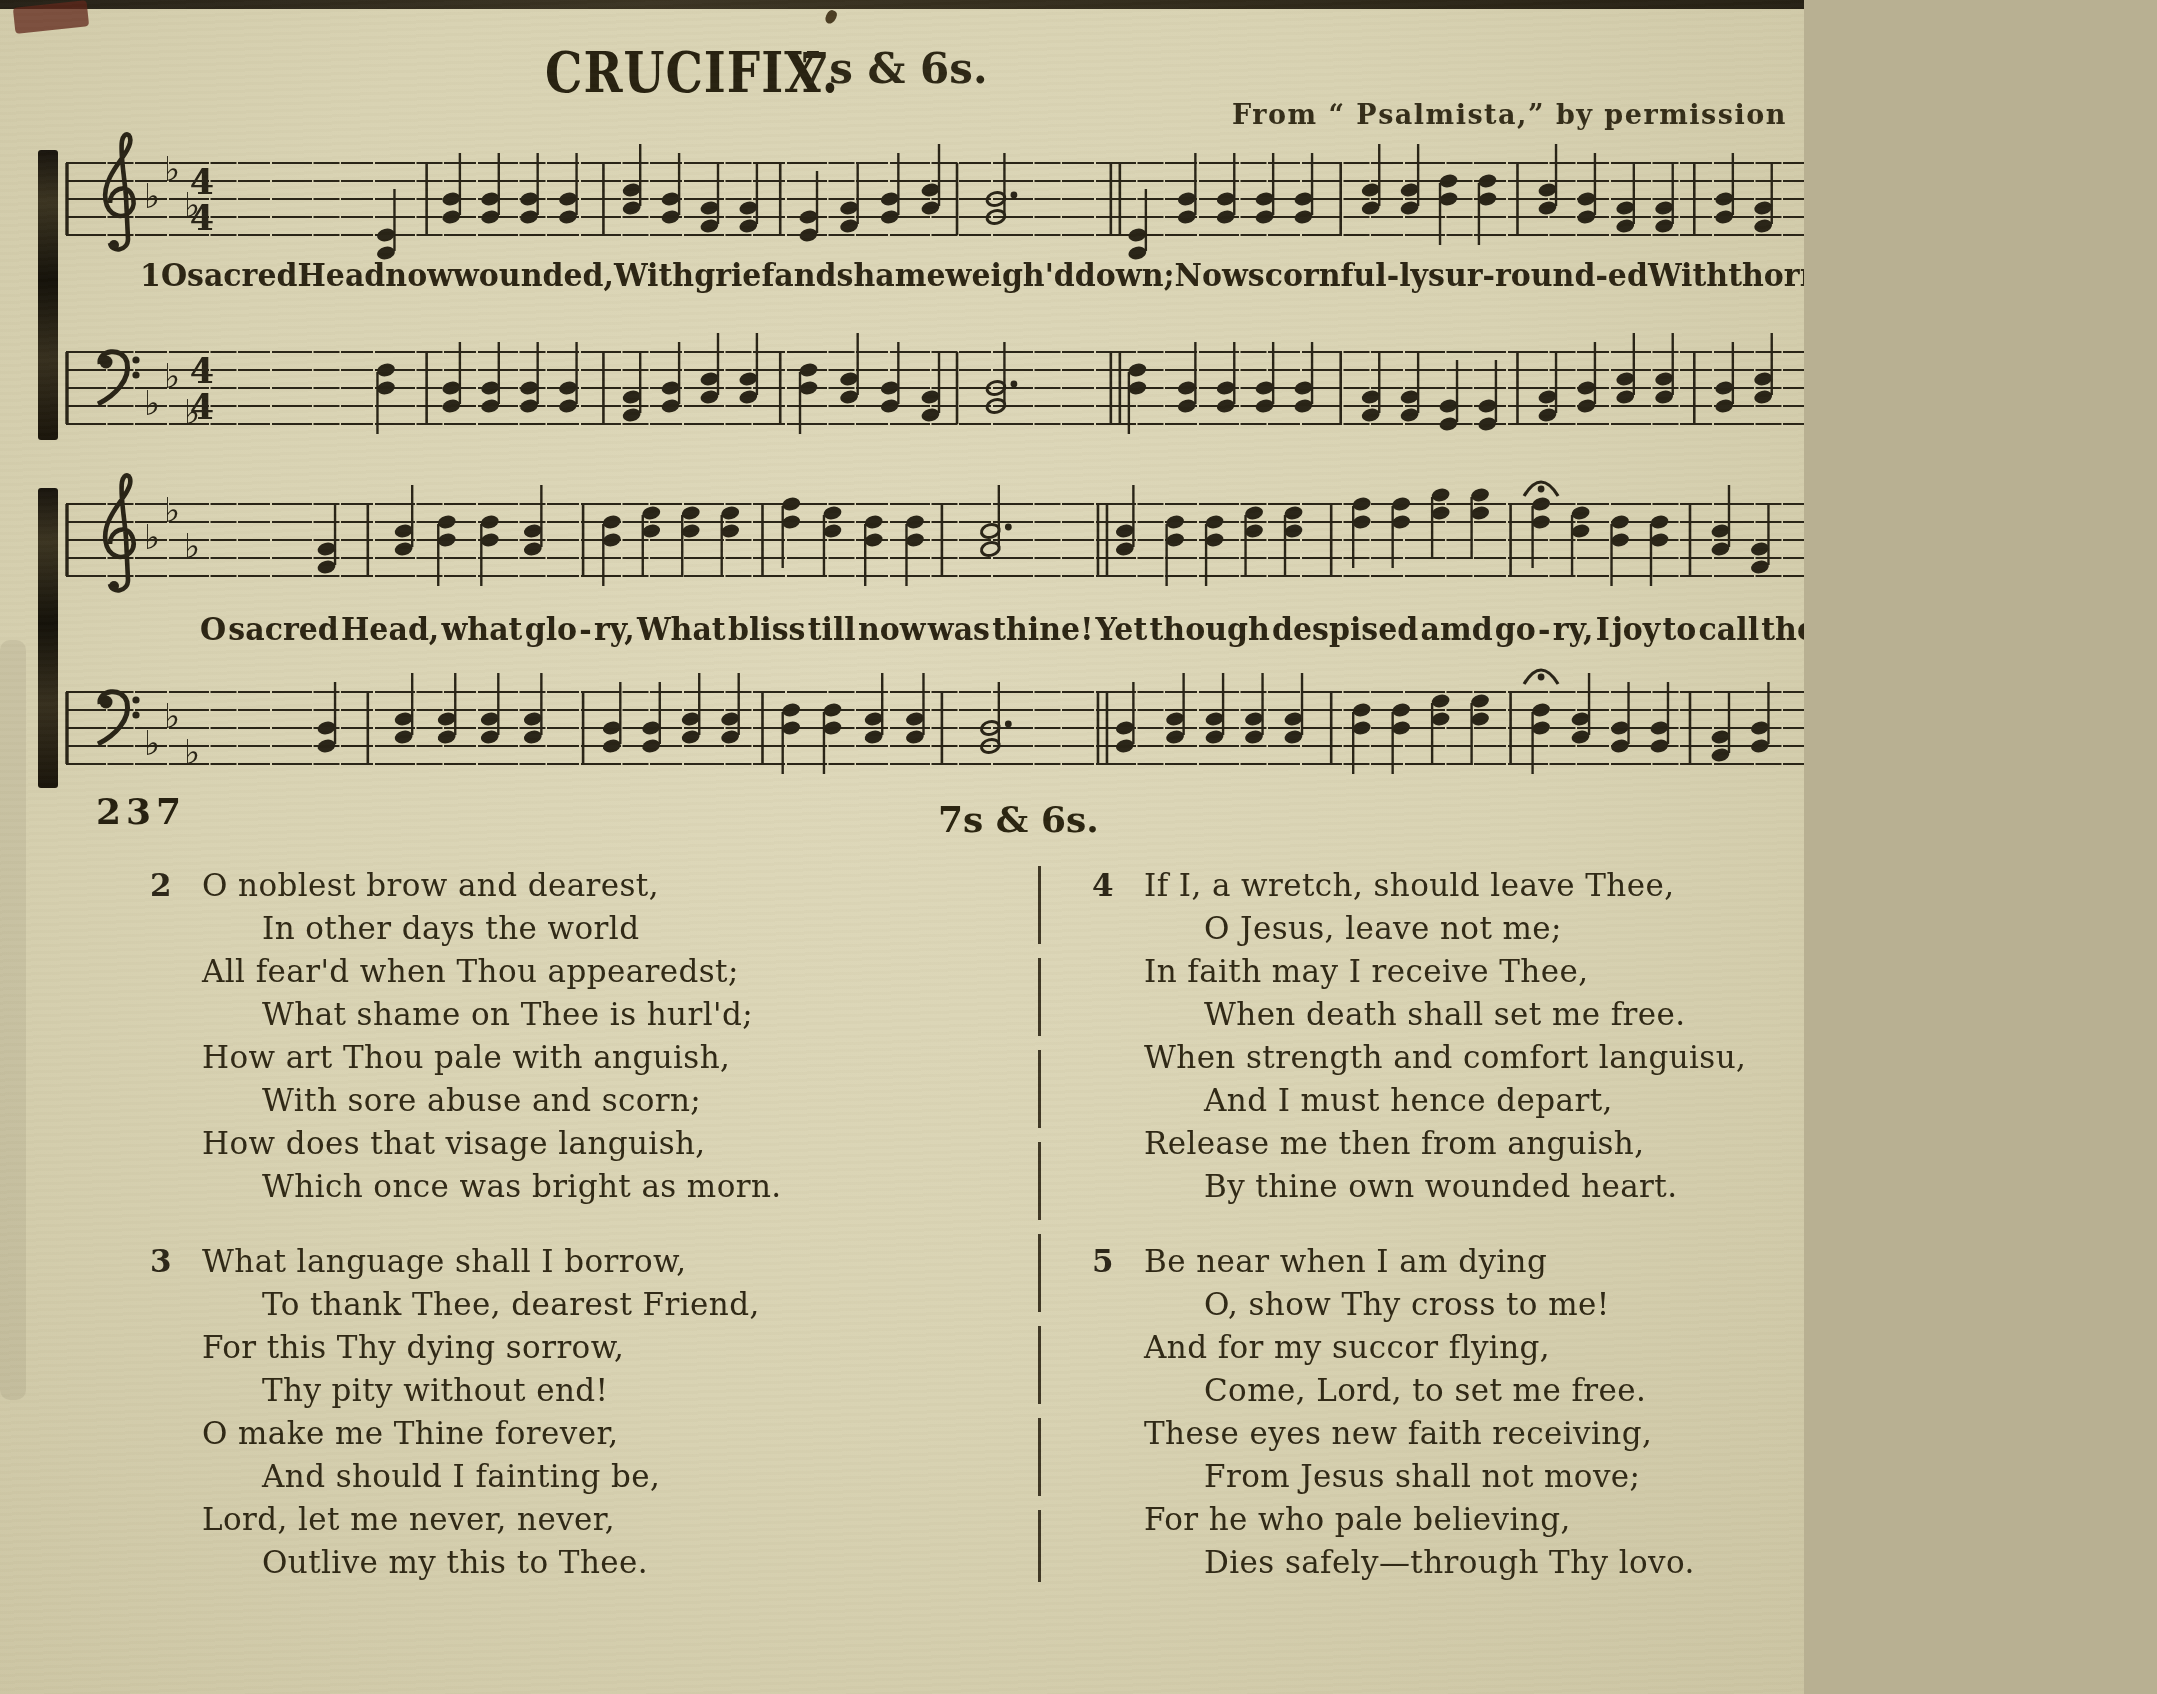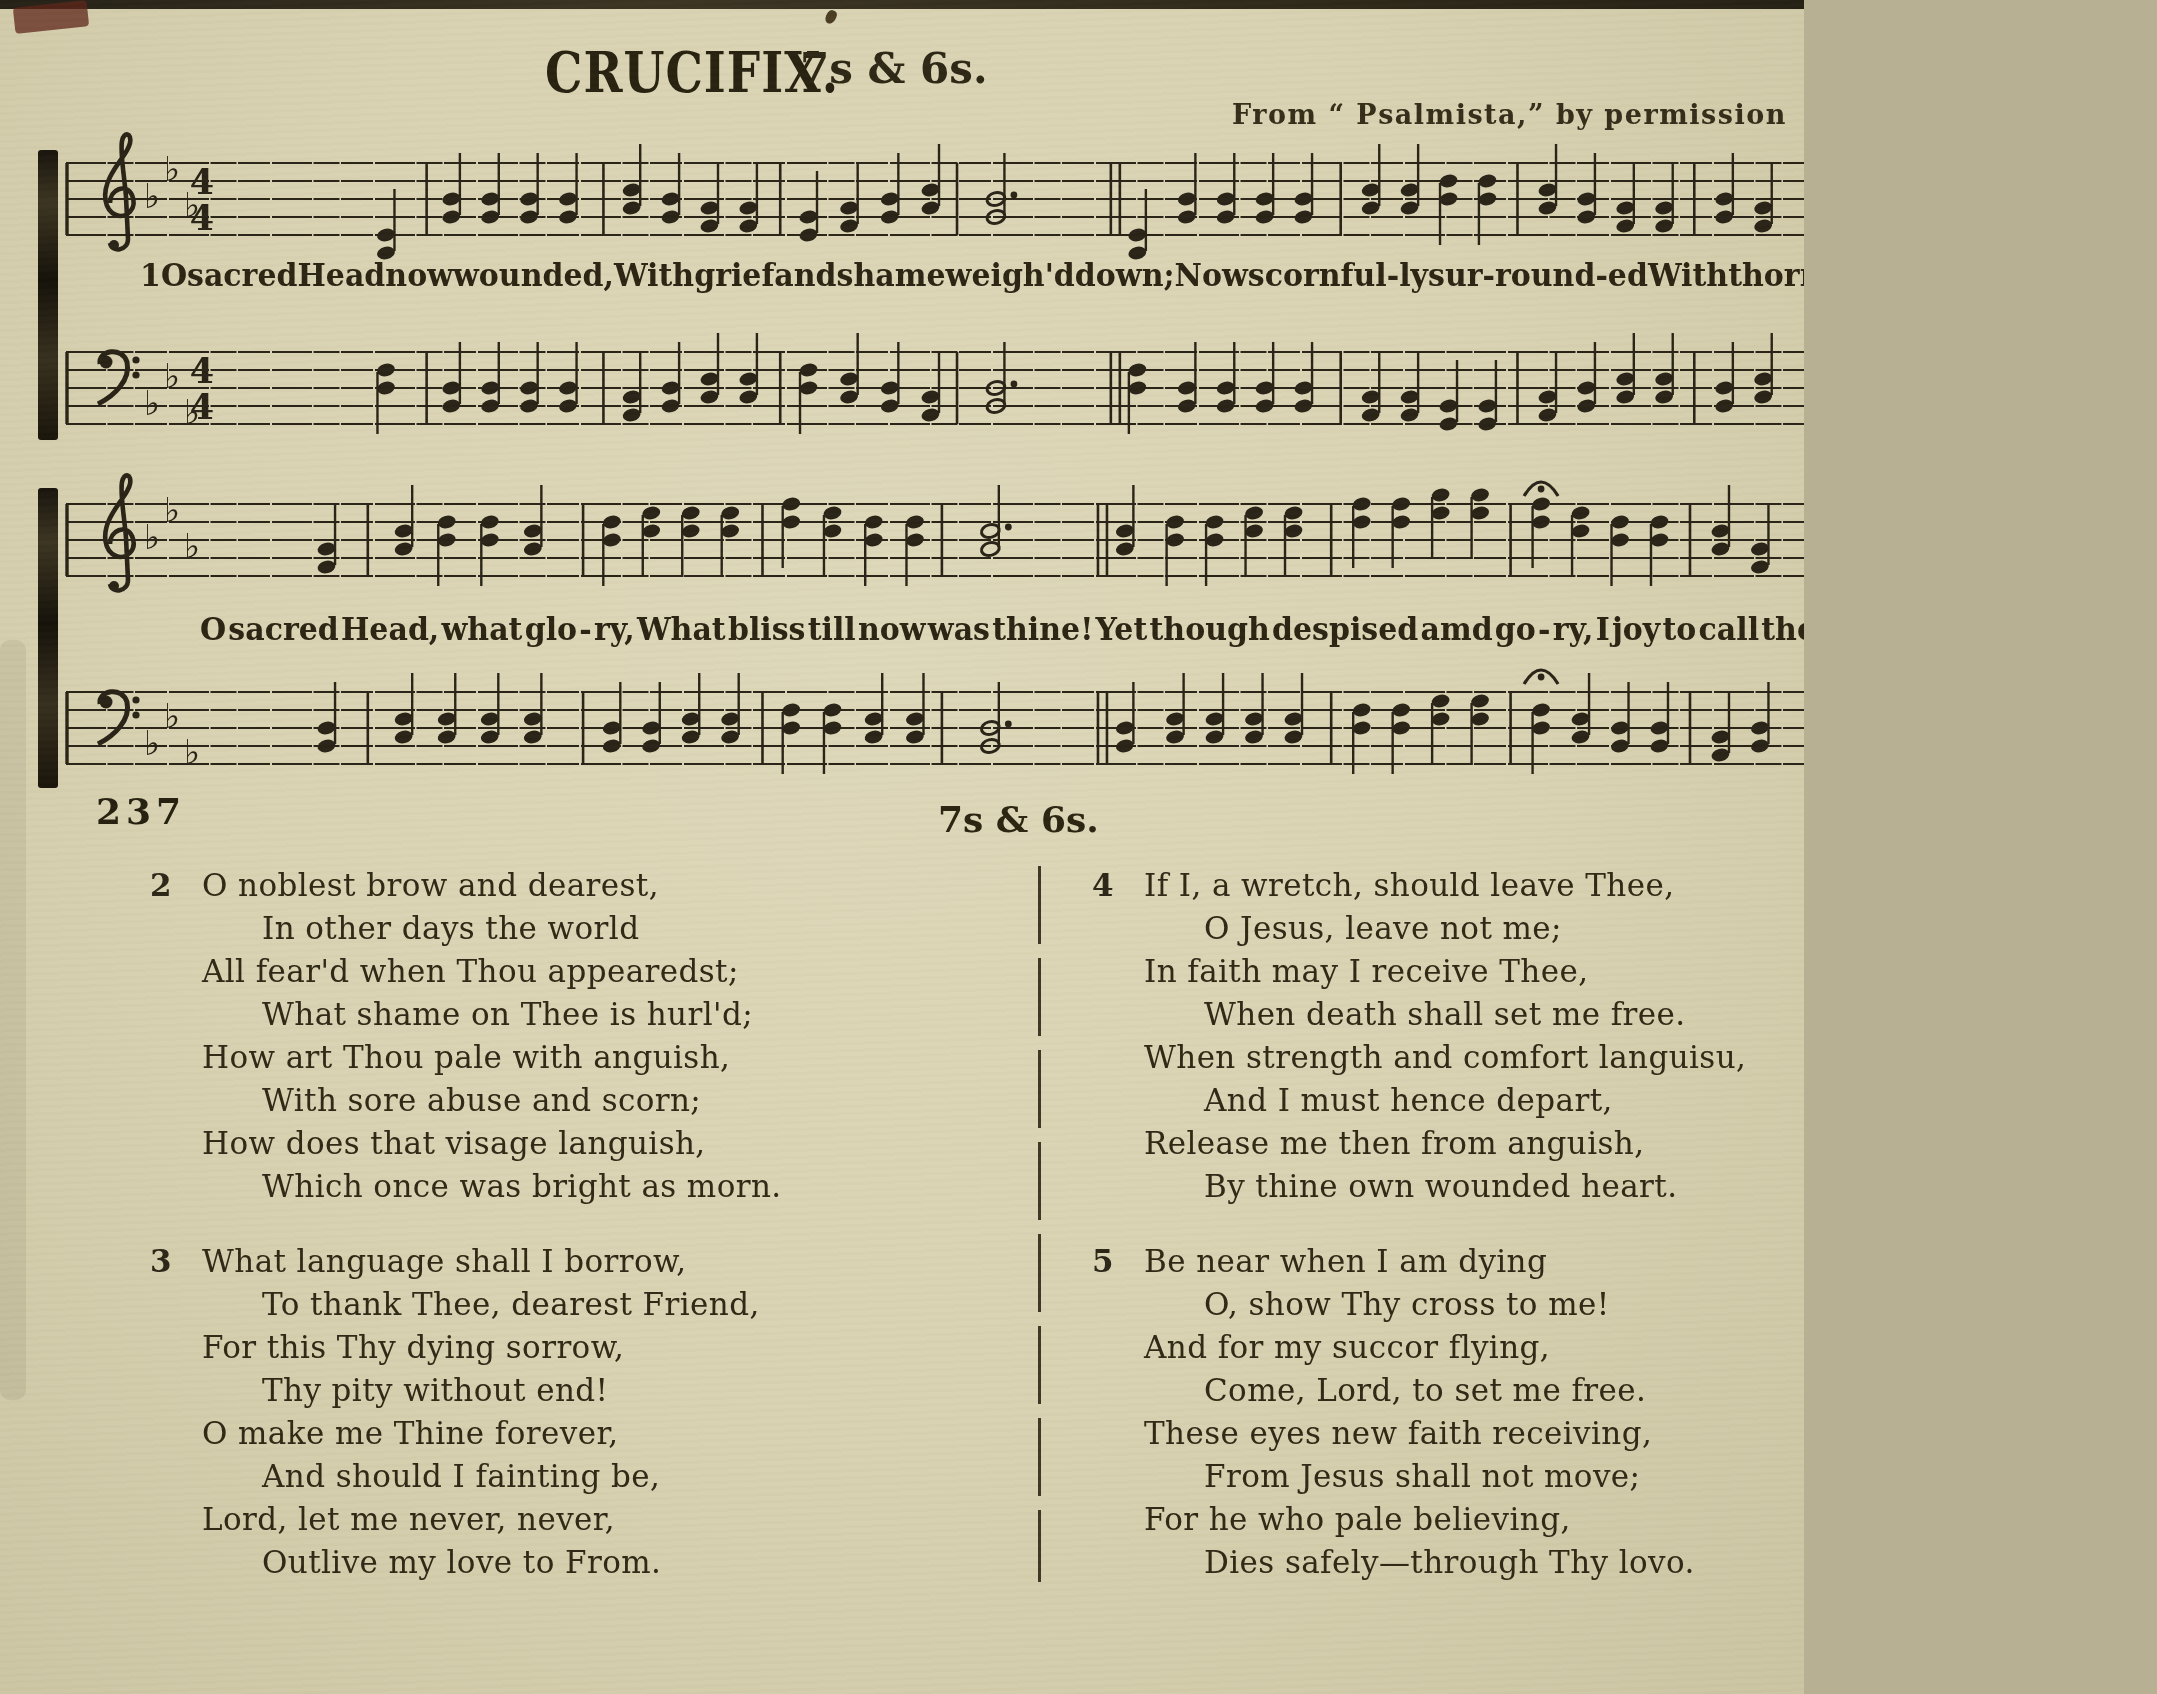--- a/index.html
+++ b/index.html
@@ -618,21 +618,21 @@
       </div>
       <div class="verse">
         <span class="vnum">3</span>
         <div class="vline">What language shall I borrow,</div>
         <div class="vline indent">To thank Thee, dearest Friend,</div>
         <div class="vline">For this Thy dying sorrow,</div>
         <div class="vline indent">Thy pity without end!</div>
         <div class="vline">O make me Thine forever,</div>
         <div class="vline indent">And should I fainting be,</div>
         <div class="vline">Lord, let me never, never,</div>
-        <div class="vline indent">Outlive my love to From.</div>
+        <div class="vline indent">Outlive my this to Thee.</div>
       </div>
     </div>
   <div class="divider"></div>
   <div class="col right">
       <div class="verse">
         <span class="vnum">4</span>
         <div class="vline">If I, a wretch, should leave Thee,</div>
         <div class="vline indent">O Jesus, leave not me;</div>
         <div class="vline">In faith may I receive Thee,</div>
         <div class="vline indent">When death shall set me free.</div>

